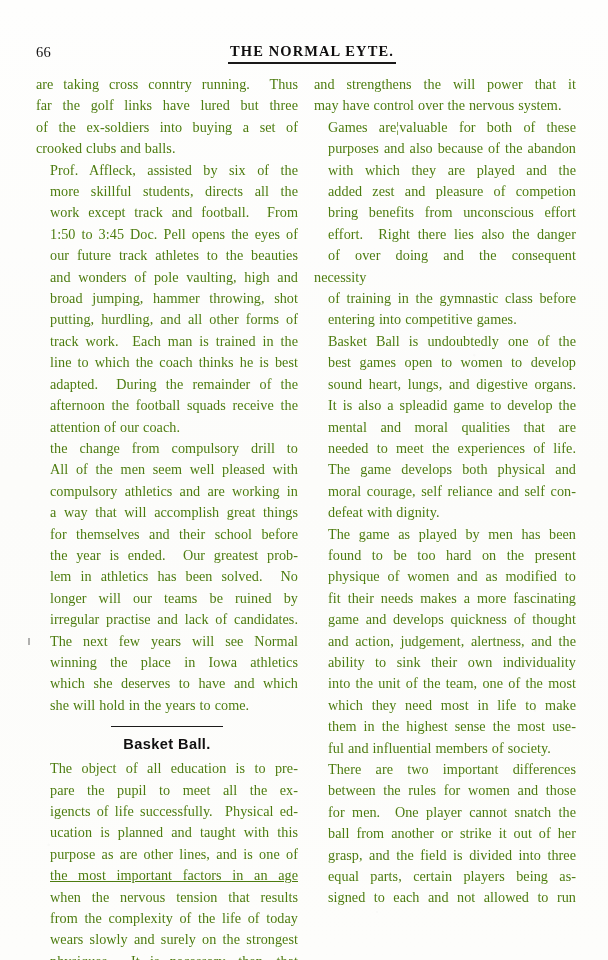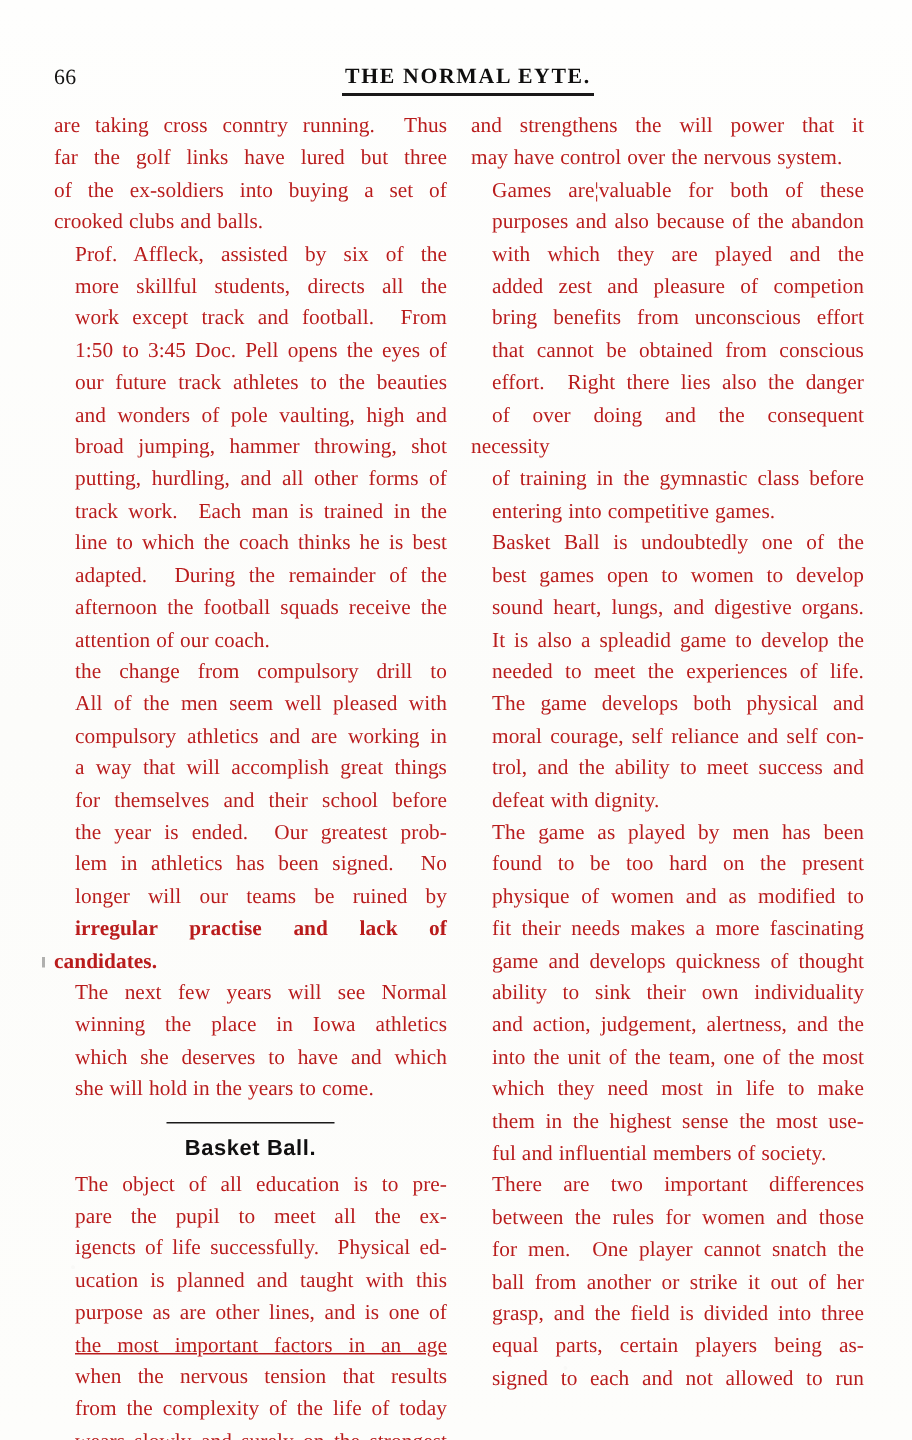--- a/index.html
+++ b/index.html
@@ -79,21 +79,21 @@
     width: 262px;
     position: relative;
   }
 
   p.para {
     margin: 0;
     font-size: 14.2px;
     line-height: 21.4px;
     text-align: justify;
     text-justify: inter-word;
-    color: #b91c1c;
+    color: #4d7c0f;
     letter-spacing: 0.05px;
     word-spacing: 0.4px;
   }
   p.indent {
     text-indent: 14px;
   }
 
   
   .section-block {
     margin: 7px 0 4px 0;
@@ -160,23 +160,23 @@
           <span style="display: block; text-align-last: justify; text-align: justify; white-space: pre-wrap;">afternoon the football squads receive the</span>
           <span style="display: block; white-space: pre-wrap;">attention of our coach.</span>
         </p>
       <p class="para indent">
           <span style="display: block; text-align-last: justify; text-align: justify; white-space: pre-wrap;">the change from compulsory drill to</span>
           <span style="display: block; text-align-last: justify; text-align: justify; white-space: pre-wrap;">All of the men seem well pleased with</span>
           <span style="display: block; text-align-last: justify; text-align: justify; white-space: pre-wrap;">compulsory athletics and are working in</span>
           <span style="display: block; text-align-last: justify; text-align: justify; white-space: pre-wrap;">a way that will accomplish great things</span>
           <span style="display: block; text-align-last: justify; text-align: justify; white-space: pre-wrap;">for themselves and their school before</span>
           <span style="display: block; text-align-last: justify; text-align: justify; white-space: pre-wrap;">the year is ended.  Our greatest prob-</span>
-          <span style="display: block; text-align-last: justify; text-align: justify; white-space: pre-wrap;">lem in athletics has been signed.  No</span>
+          <span style="display: block; text-align-last: justify; text-align: justify; white-space: pre-wrap;">lem in athletics has been solved.  No</span>
           <span style="display: block; text-align-last: justify; text-align: justify; white-space: pre-wrap;">longer will our teams be ruined by</span>
-          <span style="display: block; text-align-last: justify; text-align: justify; white-space: pre-wrap; font-weight: bold;">irregular practise and lack of candidates.</span>
+          <span style="display: block; text-align-last: justify; text-align: justify; white-space: pre-wrap;">irregular practise and lack of candidates.</span>
           <span style="display: block; text-align-last: justify; text-align: justify; white-space: pre-wrap;">The next few years will see Normal</span>
           <span style="display: block; text-align-last: justify; text-align: justify; white-space: pre-wrap;">winning the place in Iowa athletics</span>
           <span style="display: block; text-align-last: justify; text-align: justify; white-space: pre-wrap;">which she deserves to have and which</span>
           <span style="display: block; white-space: pre-wrap;">she will hold in the years to come.</span>
         </p>
 
       <div class="section-block">
         <div class="section-rule"></div>
         <div class="section-title">Basket Ball.</div>
       </div>
@@ -199,45 +199,44 @@
       <p class="para">
           <span style="display: block; text-align-last: justify; text-align: justify; white-space: pre-wrap;">and strengthens the will power that it</span>
           <span style="display: block; white-space: pre-wrap;">may have control over the nervous system.</span>
         </p>
       <p class="para indent">
           <span style="display: block; text-align-last: justify; text-align: justify; white-space: pre-wrap;">Games are¦valuable for both of these</span>
           <span style="display: block; text-align-last: justify; text-align: justify; white-space: pre-wrap;">purposes and also because of the abandon</span>
           <span style="display: block; text-align-last: justify; text-align: justify; white-space: pre-wrap;">with which they are played and the</span>
           <span style="display: block; text-align-last: justify; text-align: justify; white-space: pre-wrap;">added zest and pleasure of competion</span>
           <span style="display: block; text-align-last: justify; text-align: justify; white-space: pre-wrap;">bring benefits from unconscious effort</span>
-          <span style="display: block; text-align-last: justify; text-align: justify; white-space: pre-wrap;">that cannot be obtained from conscious</span>
           <span style="display: block; text-align-last: justify; text-align: justify; white-space: pre-wrap;">effort.  Right there lies also the danger</span>
           <span style="display: block; text-align-last: justify; text-align: justify; white-space: pre-wrap;">of over doing and the consequent necessity</span>
           <span style="display: block; text-align-last: justify; text-align: justify; white-space: pre-wrap;">of training in the gymnastic class before</span>
           <span style="display: block; white-space: pre-wrap;">entering into competitive games.</span>
         </p>
       <p class="para indent">
           <span style="display: block; text-align-last: justify; text-align: justify; white-space: pre-wrap;">Basket Ball is undoubtedly one of the</span>
           <span style="display: block; text-align-last: justify; text-align: justify; white-space: pre-wrap;">best games open to women to develop</span>
           <span style="display: block; text-align-last: justify; text-align: justify; white-space: pre-wrap;">sound heart, lungs, and digestive organs.</span>
           <span style="display: block; text-align-last: justify; text-align: justify; white-space: pre-wrap;">It is also a spleadid game to develop the</span>
+          <span style="display: block; text-align-last: justify; text-align: justify; white-space: pre-wrap;">mental and moral qualities that are</span>
           <span style="display: block; text-align-last: justify; text-align: justify; white-space: pre-wrap;">needed to meet the experiences of life.</span>
           <span style="display: block; text-align-last: justify; text-align: justify; white-space: pre-wrap;">The game develops both physical and</span>
           <span style="display: block; text-align-last: justify; text-align: justify; white-space: pre-wrap;">moral courage, self reliance and self con-</span>
-          <span style="display: block; text-align-last: justify; text-align: justify; white-space: pre-wrap;">trol, and the ability to meet success and</span>
           <span style="display: block; white-space: pre-wrap;">defeat with dignity.</span>
         </p>
       <p class="para indent">
           <span style="display: block; text-align-last: justify; text-align: justify; white-space: pre-wrap;">The game as played by men has been</span>
           <span style="display: block; text-align-last: justify; text-align: justify; white-space: pre-wrap;">found to be too hard on the present</span>
           <span style="display: block; text-align-last: justify; text-align: justify; white-space: pre-wrap;">physique of women and as modified to</span>
           <span style="display: block; text-align-last: justify; text-align: justify; white-space: pre-wrap;">fit their needs makes a more fascinating</span>
           <span style="display: block; text-align-last: justify; text-align: justify; white-space: pre-wrap;">game and develops quickness of thought</span>
+          <span style="display: block; text-align-last: justify; text-align: justify; white-space: pre-wrap;">and action, judgement, alertness, and the</span>
           <span style="display: block; text-align-last: justify; text-align: justify; white-space: pre-wrap;">ability to sink their own individuality</span>
-          <span style="display: block; text-align-last: justify; text-align: justify; white-space: pre-wrap;">and action, judgement, alertness, and the</span>
           <span style="display: block; text-align-last: justify; text-align: justify; white-space: pre-wrap;">into the unit of the team, one of the most</span>
           <span style="display: block; text-align-last: justify; text-align: justify; white-space: pre-wrap;">which they need most in life to make</span>
           <span style="display: block; text-align-last: justify; text-align: justify; white-space: pre-wrap;">them in the highest sense the most use-</span>
           <span style="display: block; white-space: pre-wrap;">ful and influential members of society.</span>
         </p>
       <p class="para indent">
           <span style="display: block; text-align-last: justify; text-align: justify; white-space: pre-wrap;">There are two important differences</span>
           <span style="display: block; text-align-last: justify; text-align: justify; white-space: pre-wrap;">between the rules for women and those</span>
           <span style="display: block; text-align-last: justify; text-align: justify; white-space: pre-wrap;">for men.  One player cannot snatch the</span>
           <span style="display: block; text-align-last: justify; text-align: justify; white-space: pre-wrap;">ball from another or strike it out of her</span>

